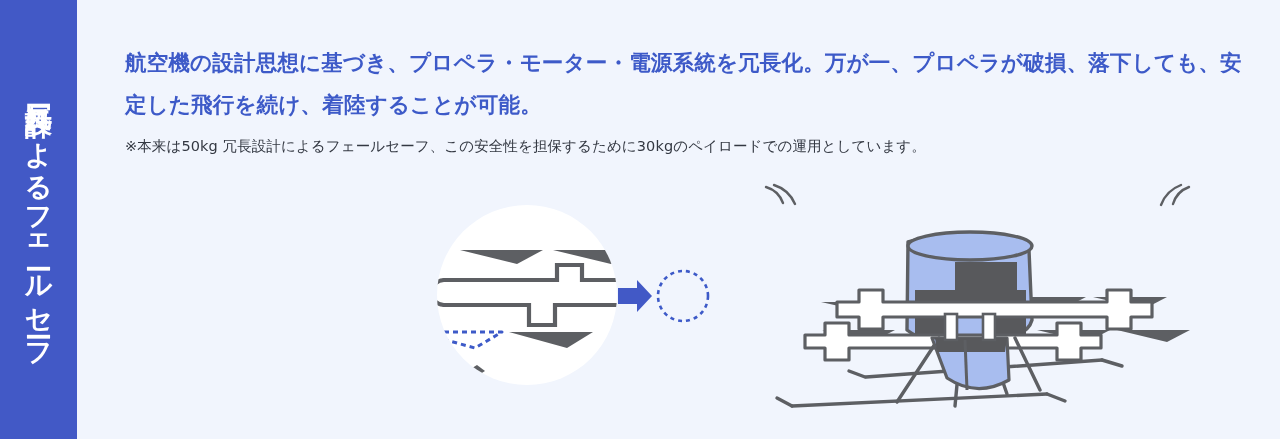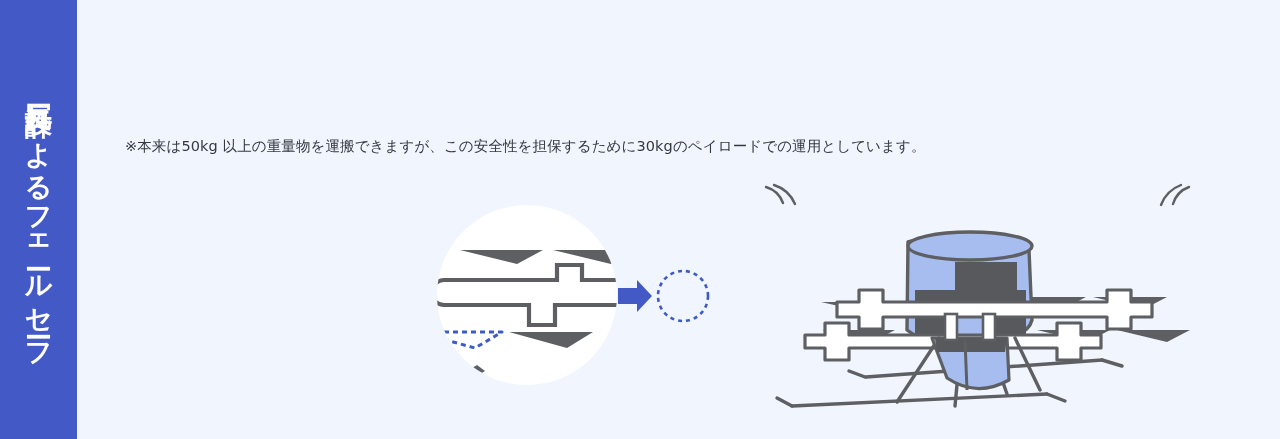--- a/index.html
+++ b/index.html
@@ -97,22 +97,23 @@
 <body>
 
 <div id="page">
 
   <div class="sidebar">
     <div class="sidebar-label">冗長設計によるフェールセーフ</div>
   </div>
 
   <div class="content">
 
-
-    <div class="note">※本来は50kg 以上の重量物を運搬できますが、この安全性を担保するために30kgのペイロードでの運用としています。</div>
+    <div class="heading">航空機の設計思想に基づき、プロペラ・モーター・電源系統を冗長化。万が一、プロペラが破損、落下しても、安定した飛行を続け、着陸することが可能。</div>
+
+    <div class="note">※本来は50kg 冗長設計によるフェールセーフ、この安全性を担保するために30kgのペイロードでの運用としています。</div>
 
     <div class="illustration">
       <svg width="1203" height="230" viewBox="0 0 1203 230" xmlns="http://www.w3.org/2000/svg">
 
         <circle cx="450" cy="115" r="90" fill="#ffffff"></circle>
 
         <defs>
           <clipPath id="zoomclip">
             <circle cx="450" cy="115" r="90"></circle>
           </clipPath>

